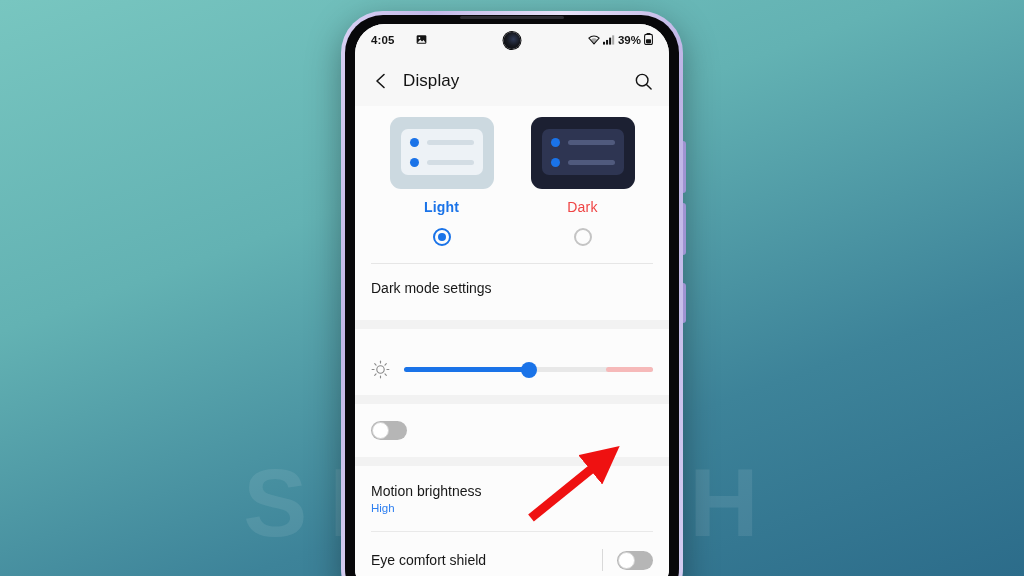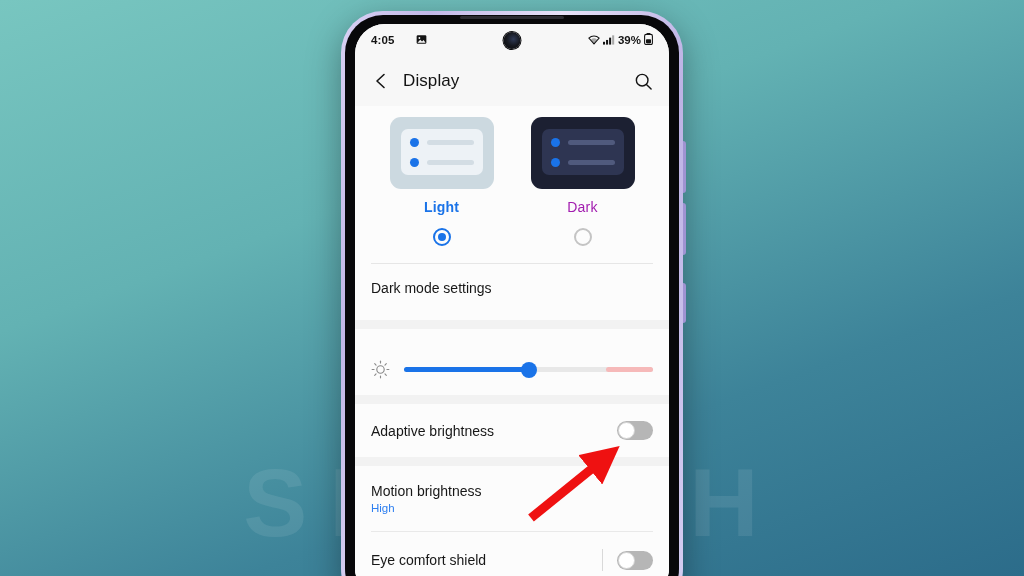--- a/index.html
+++ b/index.html
@@ -165,21 +165,21 @@
   .pv-bar { height: 5px; border-radius: 3px; flex: 1 1 auto; }
   .preview.light .pv-bar { background: #d3dde4; }
   .preview.dark  .pv-bar { background: #505a7d; }
   .theme-label {
     margin-top: 10px;
     font-size: 14px;
     font-weight: bold;
     letter-spacing: .2px;
   }
   .theme-label.selected { color: #1a73e8; }
-  .theme-label.unselected { color: #a21caf; font-weight: normal; }
+  .theme-label.unselected { color: #ef4444; font-weight: normal; }
   .radio {
     margin: 13px auto 0;
     width: 18px; height: 18px;
     border-radius: 50%;
     border: 2px solid #c4c4c4;
     position: relative;
     cursor: pointer;
   }
   .radio.checked { border-color: #1a73e8; }
   .radio.checked::after {
@@ -422,23 +422,20 @@
               <div id="slider-track">
                 <div id="slider-warn" style="width: 19%;"></div>
                 <div id="slider-fill" style="width: 50%;"></div>
                 <div id="slider-thumb" style="left: 50%;"></div>
               </div>
             </div>
           </div>
 
           <div class="card">
             <div class="list-row">
-              <div class="row-text">
-                <div class="row-title">Adaptive brightness</div>
-              </div>
               <div class="toggle">
                 <div class="knob"></div>
               </div>
             </div>
           </div>
 
           <div class="card">
             <div class="list-row">
               <div class="row-text">
                 <div class="row-title">Motion brightness</div>

